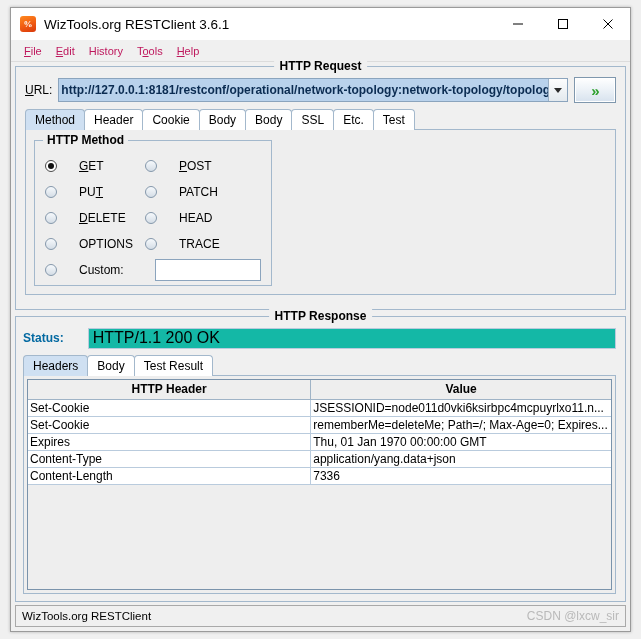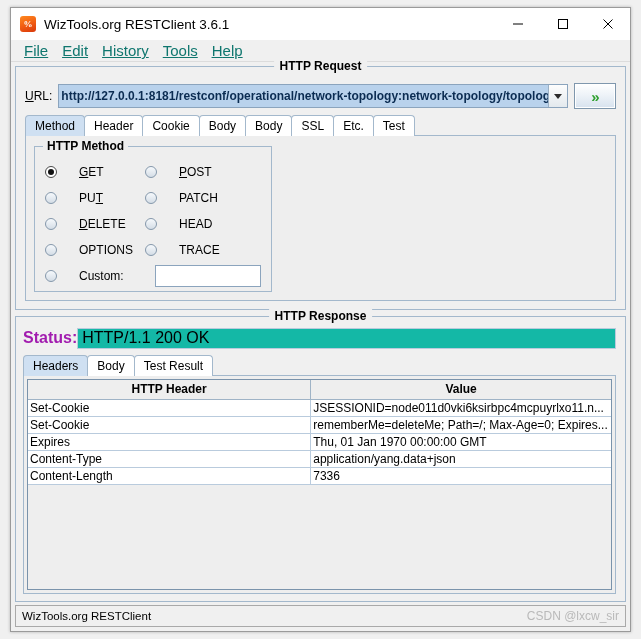--- a/index.html
+++ b/index.html
@@ -51,22 +51,22 @@
   .win-btn svg { display: block; }
   
   .menubar {
     height: 22px; min-height: 22px;
     background: #f0f0f0;
     display: flex; align-items: center;
     padding-left: 6px;
     border-bottom: 1px solid #dcdcdc;
   }
   .menu-item {
-    font-size: 15px; color: #0f766e;
-    padding: 2px 7px; cursor: default; white-space: nowrap; text-decoration: underline;
+    font-size: 11px; color: #be185d;
+    padding: 2px 7px; cursor: default; white-space: nowrap;
   }
   .menu-item u { text-decoration: underline; }
   
   .content {
     flex: 1; padding: 4px 4px 0 4px;
     display: flex; flex-direction: column; min-height: 0;
   }
   
   .group {
     border: 1px solid #a3b8cc;
@@ -74,21 +74,21 @@
     background: #f0f0f0;
     margin: 0;
   }
   .group > .grp-title {
     position: absolute; top: -8px; left: 50%;
     transform: translateX(-50%);
     background: #f0f0f0; padding: 0 6px;
     font-size: 12px; font-weight: bold; color: #000;
     white-space: nowrap;
   }
-  .request-panel { height: 244px; min-height: 244px; padding: 16px 6px 4px 6px; }
+  .request-panel { height: 244px; min-height: 244px; padding: 10px 6px 4px 6px; }
   
   .url-row { display: flex; align-items: center; height: 26px; padding: 0 3px; }
   .url-label { font-size: 12px; color: #000; margin-right: 6px; white-space: nowrap; }
   .url-label u { text-decoration: underline; }
   .combo {
     flex: 1; display: flex; height: 24px;
     border: 1px solid #8ba4bd; background: #fff;
     min-width: 0;
   }
   .url-field {
@@ -181,21 +181,21 @@
     margin-left: 10px; align-self: center;
   }
   .custom-row { display: flex; align-items: center; }
   
   .response-panel {
     margin-top: 6px; flex: 1; min-height: 0;
     padding: 10px 6px 6px 4px;
     display: flex; flex-direction: column;
   }
   .status-row { display: flex; align-items: center; height: 22px; padding: 0 3px; }
-  .status-label { font-size: 16px; font-weight: bold; color: #a21caf; margin-right: 0; }
+  .status-label { font-size: 12px; font-weight: bold; color: #0369a1; margin-right: 24px; }
   .status-field {
     flex: 1; height: 21px; border: 1px solid #b9cbdd;
     background: #14b8a6; display: flex; align-items: center;
     padding: 0 4px; font-size: 16px; color: #000;
   }
   .resp-tab-panel {
     border: 1px solid #a3b8cc;
     background: #eeeeee;
     margin: 0 3px 0 3px;
     flex: 1; min-height: 0;

